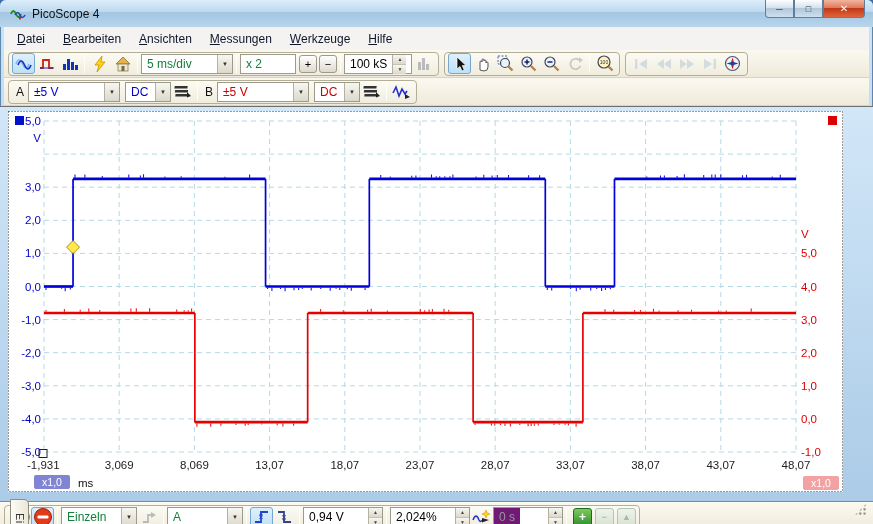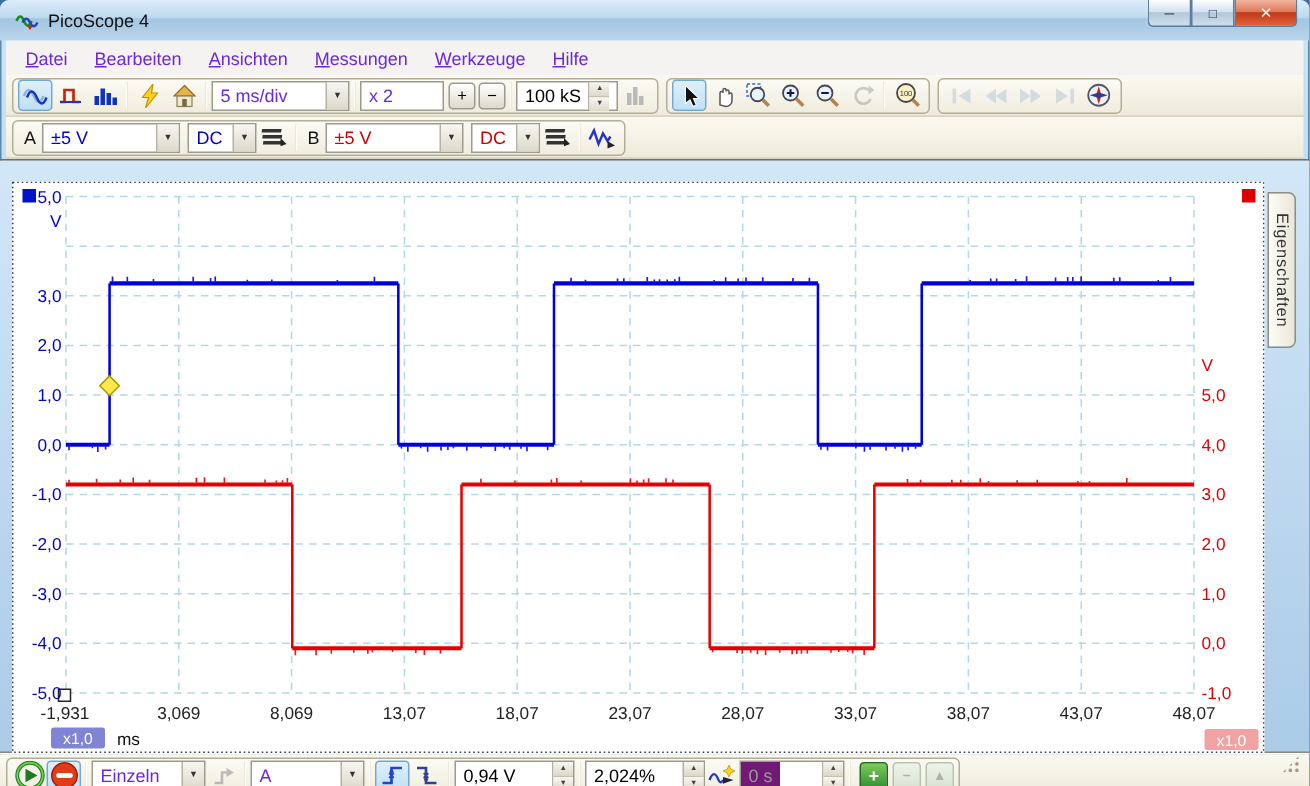--- a/index.html
+++ b/index.html
@@ -13,50 +13,50 @@
   .titlebar .title{font-size:12px;color:#111;margin-left:6px;}
   .win-controls{position:absolute;top:0;right:8px;display:flex;}
   .win-btn{width:29px;height:18px;display:flex;align-items:center;justify-content:center;
     font-size:9px;color:#203040;border:1px solid #5e7f9c;border-top:none;
     background:linear-gradient(#fdfeff,#d5e2ef 45%,#b2c7da 50%,#cfe0ef);}
   .win-btn:first-child{border-radius:0 0 0 4px;}
   .win-btn.close{width:42px;border-radius:0 0 4px 0;color:#fff;font-size:10px;
     background:linear-gradient(#f2b5a0,#e0795a 45%,#c03a17 50%,#e2633c);}
   
   .menubar{height:23px;background:#f4f3f1;display:flex;align-items:center;padding-left:4px;font-size:12px;}
-  .menu-item{padding:3px 9px;color:#6d28d9;}
+  .menu-item{padding:3px 9px;color:#0f172a;}
   .menu-item u{text-decoration:underline;}
   
   .toolbar{height:28px;background:linear-gradient(#fbf9ef,#eeeadb);display:flex;align-items:center;
     padding:0 4px;border-bottom:1px solid #d8d4c0;}
   .tb-group{display:flex;align-items:center;height:24px;border:1px solid #b2ae98;border-radius:4px;
     padding:0 3px;margin-right:5px;background:linear-gradient(#fcfbf4,#f0edde);}
   .tb-sep{width:1px;height:18px;background:#b6b29c;border-right:1px solid #fffef6;margin:0 3px;}
   .tb-btn{min-width:23px;height:21px;display:flex;align-items:center;justify-content:center;
     border:1px solid transparent;border-radius:3px;}
   .tb-btn.selected{background:linear-gradient(#dff0fc,#bfe0f6);border-color:#74a7d4;}
   .tb-btn.disabled{opacity:.4;}
   .combo{display:flex;align-items:center;height:20px;border:1px solid #9c9a8a;background:#fff;font-size:12px;}
-  .combo .txt{padding:0 5px;flex:1;white-space:nowrap;color:#6d28d9;}
+  .combo .txt{padding:0 5px;flex:1;white-space:nowrap;color:#15803d;}
   .combo .arrow{width:15px;align-self:stretch;display:flex;align-items:center;justify-content:center;
     font-size:6px;color:#333;border-left:1px solid #b5b2a2;background:linear-gradient(#f7f6f1,#dcd9cb);}
   .blue .txt{color:#0000cc;} .red .txt{color:#cc0000;}
   .spinbox{display:flex;height:20px;border:1px solid #9c9a8a;background:#fff;font-size:12px;}
   .spinbox .txt{padding:0 5px;display:flex;align-items:center;white-space:nowrap;}
   .updown{display:flex;flex-direction:column;width:14px;border-left:1px solid #b5b2a2;}
   .updown div{flex:1;font-size:5px;line-height:9px;text-align:center;color:#444;
     background:linear-gradient(#f7f6f1,#dcd9cb);}
   .updown div:first-child{border-bottom:1px solid #c5c2b2;}
   .spinbox.disabled .txt{color:#999;background:#701a75;}
   .pagebox{width:110px;height:20px;border:1px solid #9c9a8a;background:#fff;font-size:12px;
     display:flex;align-items:center;justify-content:center;}
   .chan-label{font-size:12px;color:#111;margin:0 4px;}
   
   .main{height:396px;display:flex;border-top:1px solid #6f6f6f;
-    background:linear-gradient(#d2e7f8,#abcbe7);padding:14px 0 0 8px;}
+    background:linear-gradient(#d2e7f8,#abcbe7);padding:4px 0 0 8px;flex-direction:column;}
   .scope{position:relative;width:835px;height:381px;background:#fff;}
   .scope svg{display:block;}
   .right-strip{flex:1;position:relative;}
   .props-tab{position:absolute;top:7px;left:2px;width:19px;height:104px;
     background:linear-gradient(90deg,#fdfcf7,#eae7d8);border:1px solid #8f8d7e;border-radius:0 5px 5px 0;
     display:flex;align-items:center;justify-content:center;}
   .props-tab span{writing-mode:vertical-rl;font-size:11px;color:#333;letter-spacing:.5px;}
   
   .toolbar.bottom{height:30px;border-top:1px solid #fffef6;box-shadow:0 -1px 0 #8a8878;}
   .grip{position:absolute;right:6px;bottom:8px;width:13px;height:13px;

